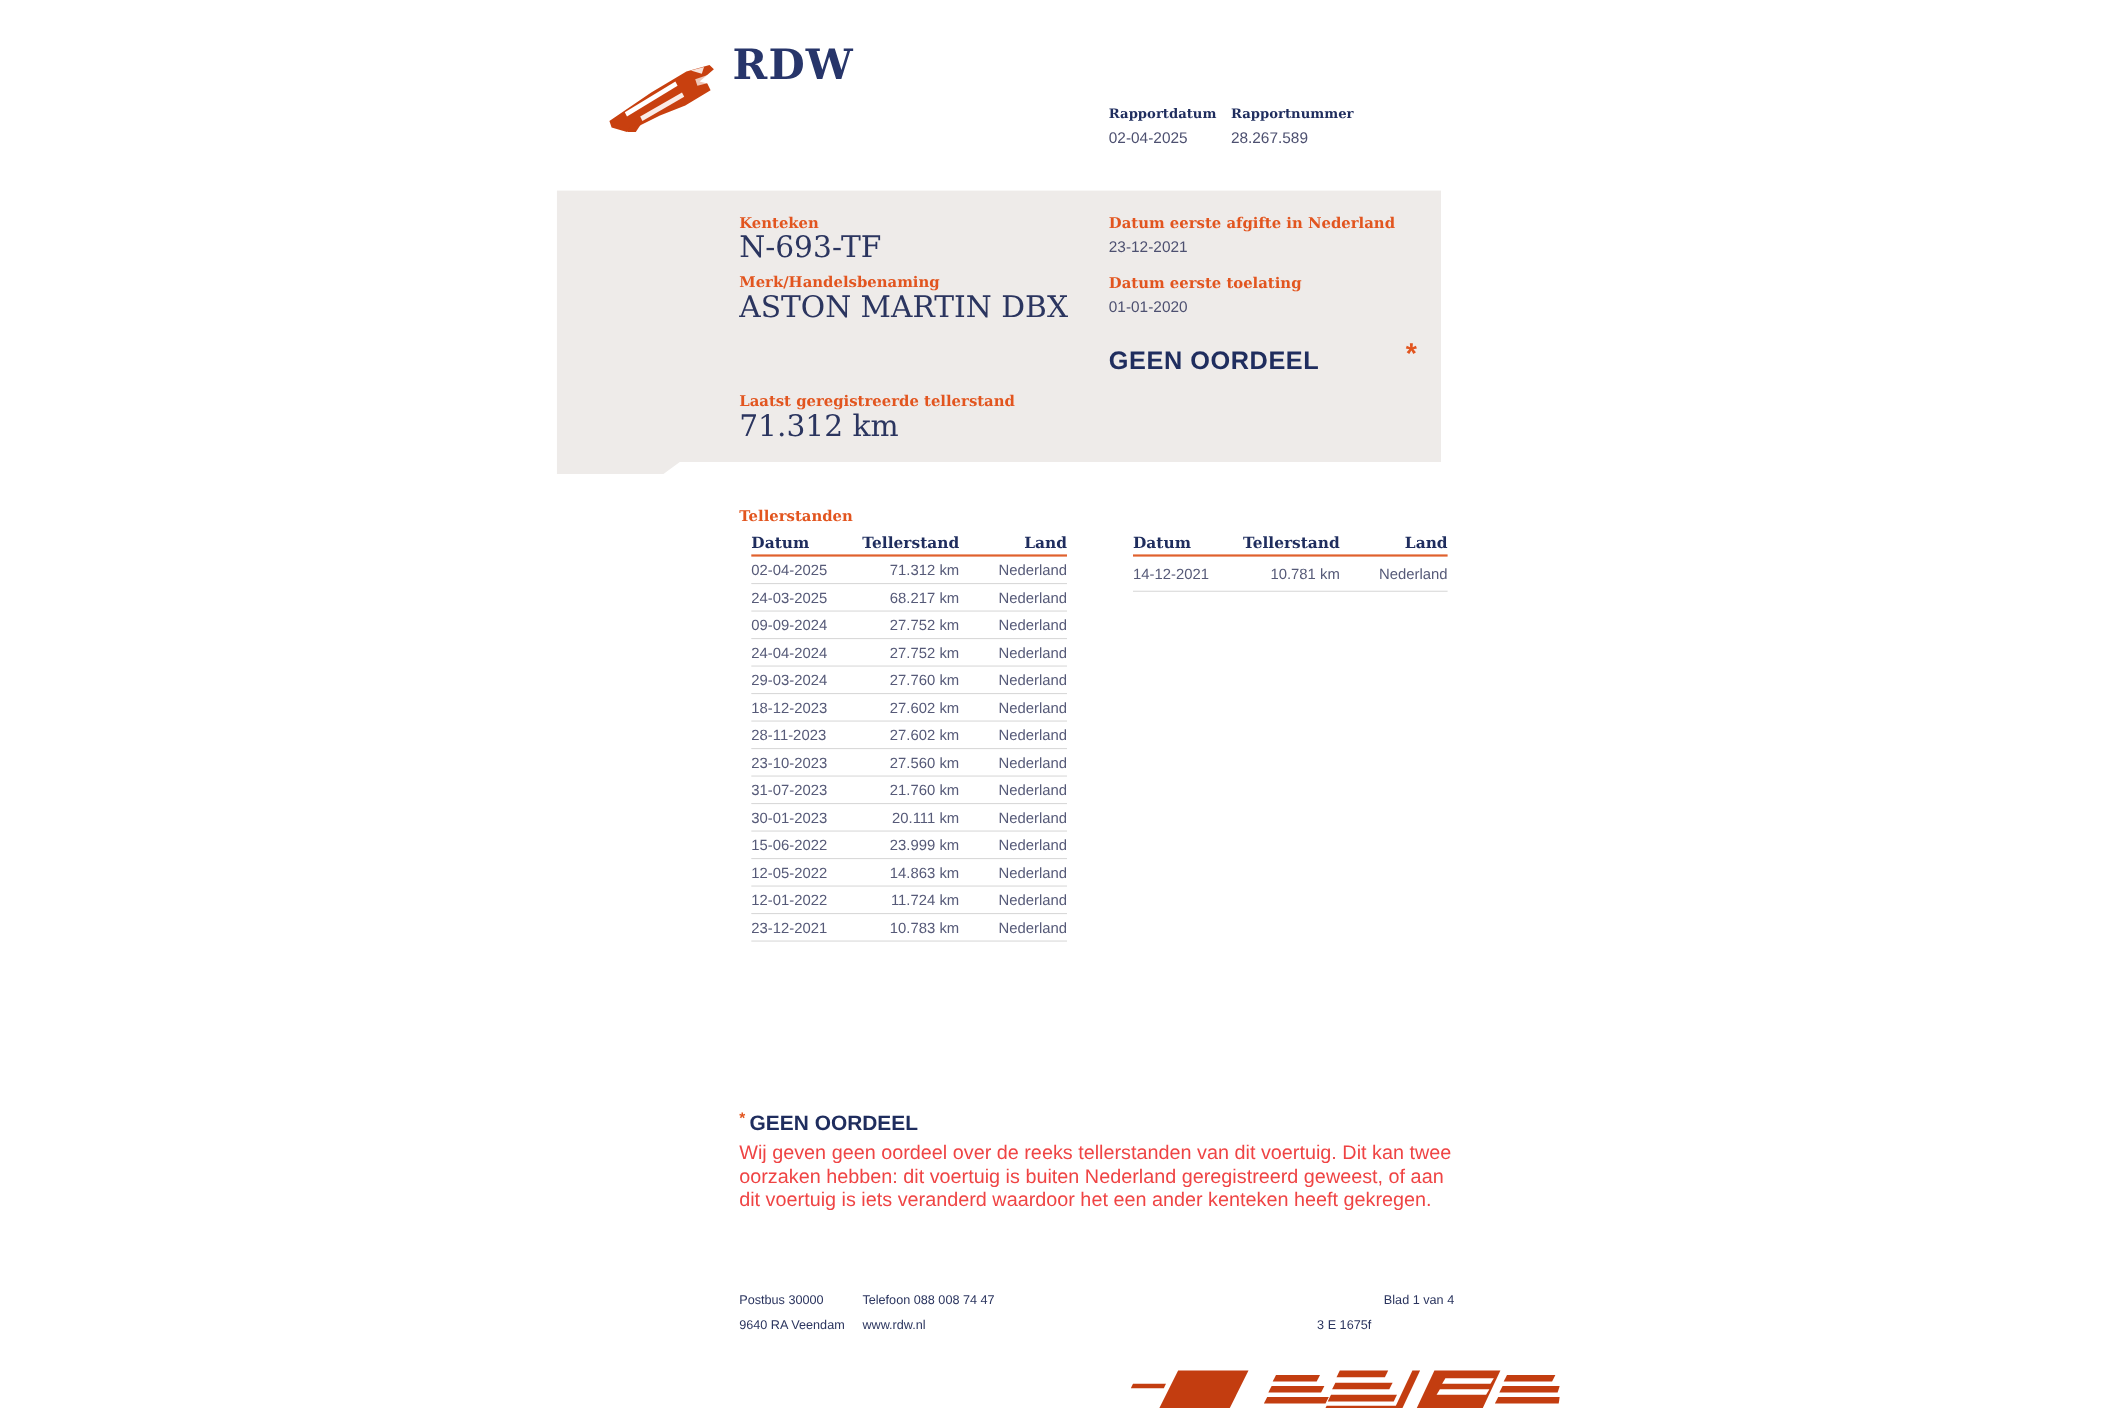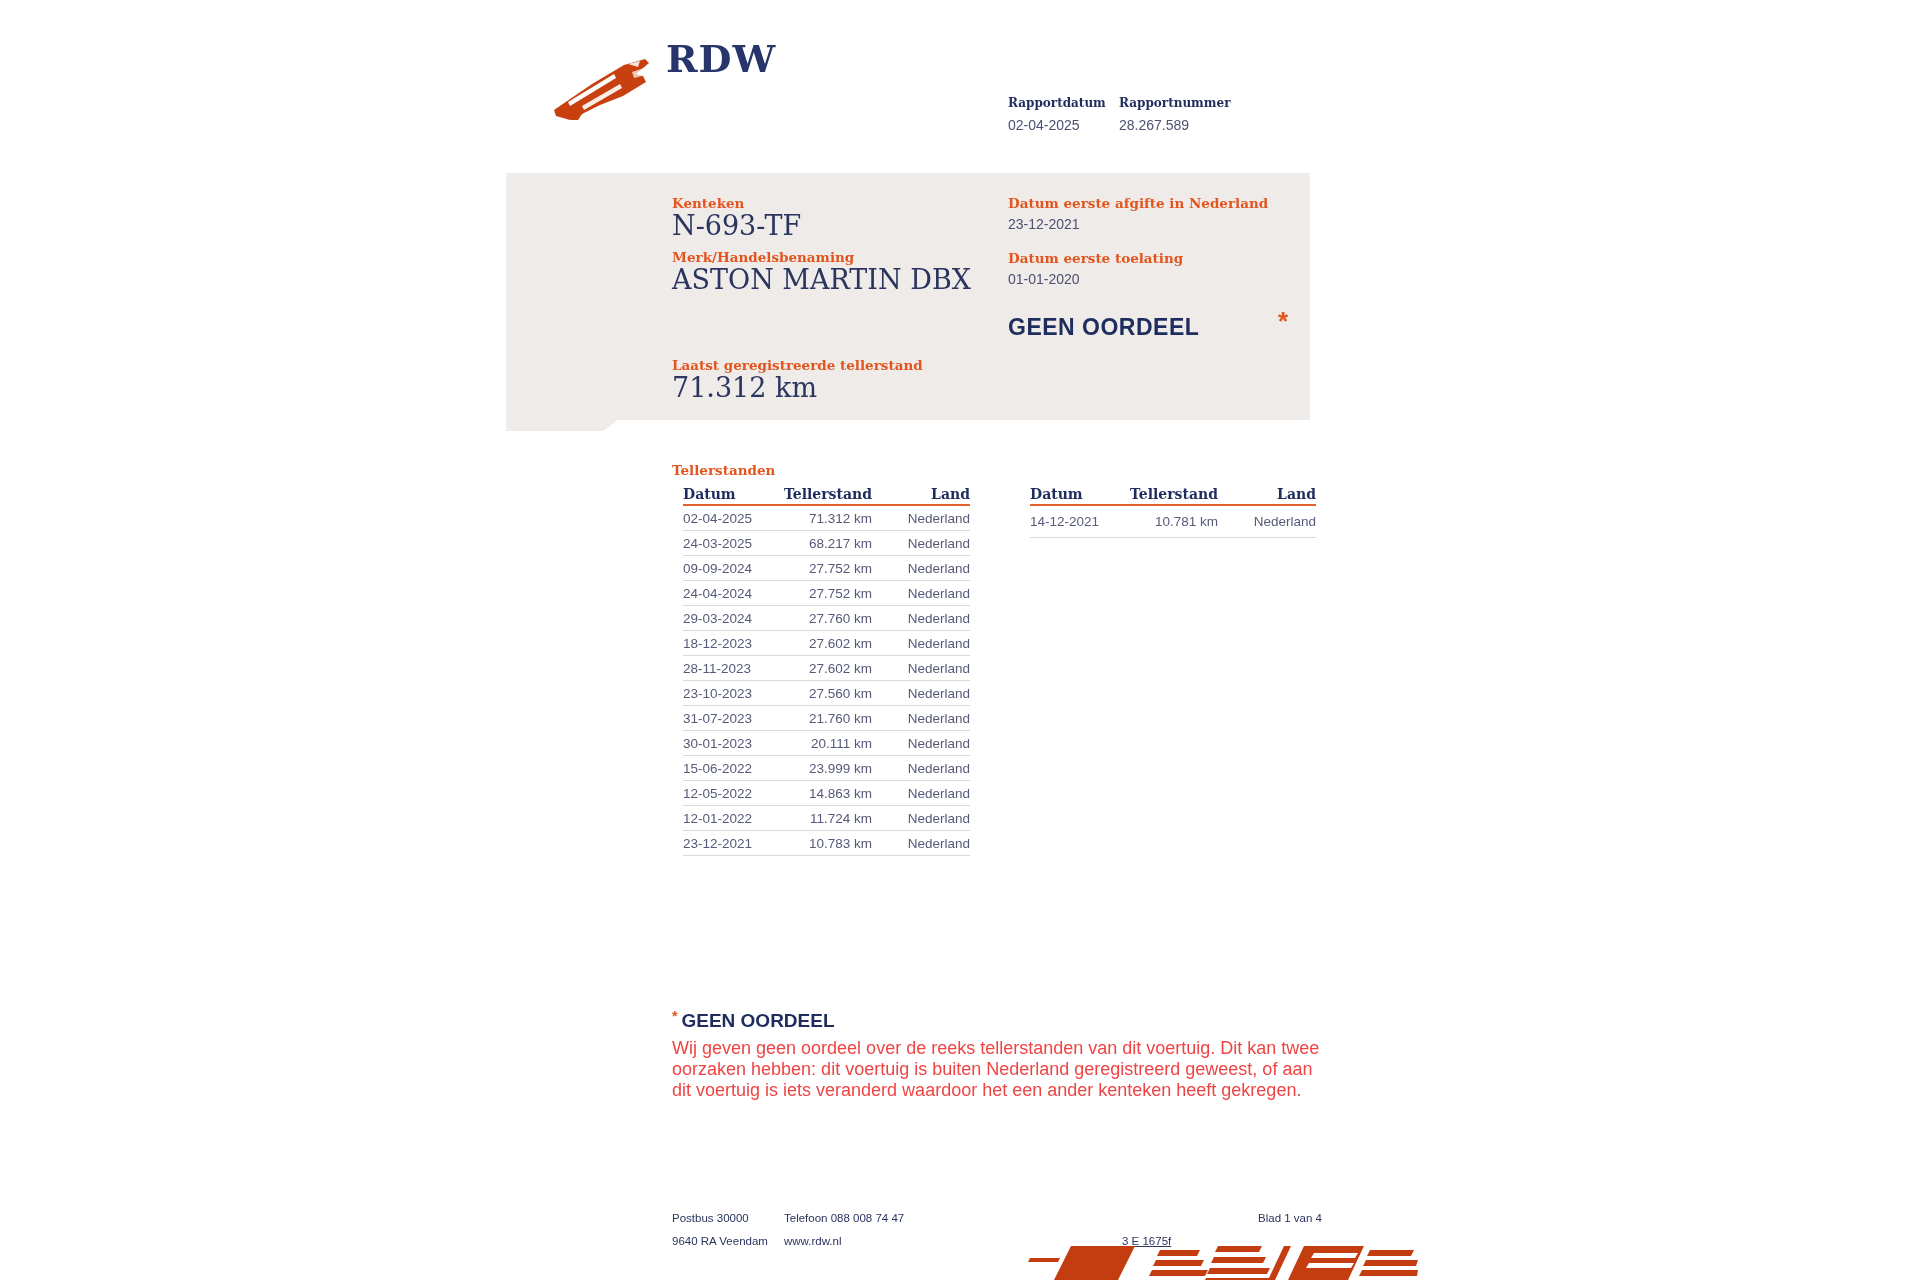--- a/index.html
+++ b/index.html
@@ -34,21 +34,21 @@
   .c1{flex:1;text-align:left;}
   .c2{width:92px;text-align:right;}
   .c3{width:98px;text-align:right;}
 
   
   .fn-head{left:672px;top:1008px;font-weight:bold;font-size:19px;color:#1f2d5e;}
   .fn-star{color:#e2551f;font-size:14px;vertical-align:6px;margin-right:4px;}
   .fn-body{left:672px;top:1038px;width:660px;font-size:18px;line-height:21px;color:#ef4444;}
 
   
-  .foot{font-size:11.5px;color:#2b355f;margin-top:36px;}
+  .foot{font-size:11.5px;color:#2b355f;}
 
   svg{display:block;}
 </style>
 </head>
 <body>
 
 <div class="page">
 
   <div class="abs" style="left:548px;top:50px;width:112px;height:70px;">
     <svg width="112" height="70" viewBox="0 0 112 70">
@@ -187,21 +187,21 @@
   <div class="abs fn-head">
     <span class="fn-star">*</span><span>GEEN OORDEEL</span>
   </div>
   <div class="abs fn-body">Wij geven geen oordeel over de reeks tellerstanden van dit voertuig. Dit kan twee oorzaken hebben: dit voertuig is buiten Nederland geregistreerd geweest, of aan dit voertuig is iets veranderd waardoor het een ander kenteken heeft gekregen.</div>
 
   <div class="abs foot" style="left:672px;top:1176px;">Postbus 30000</div>
   <div class="abs foot" style="left:672px;top:1199px;">9640 RA Veendam</div>
   <div class="abs foot" style="left:784px;top:1176px;">Telefoon 088 008 74 47</div>
   <div class="abs foot" style="left:784px;top:1199px;">www.rdw.nl</div>
   <div class="abs foot" style="left:1122px;top:1176px;width:200px;text-align:right;">Blad 1 van 4</div>
-  <div class="abs foot" style="left:1122px;top:1199px;width:200px;text-align:left;text-decoration:underline;">3 E 1675f</div>
+  <div class="abs foot" style="left:1122px;top:1199px;width:200px;text-align:center;">3 E 1675f</div>
 
   <div class="abs" style="left:1028px;top:1240px;width:390px;height:40px;">
     <svg width="390" height="40" viewBox="0 0 390 40">
       <g fill="#c33d10">
         <path d="M2 18 L32 18 L30 22 L0 22 Z"></path>
         <path d="M43 6 L107 6 L90 40 L26 40 Z"></path>
         <path d="M132 10 L172 10 L169 16 L129 16 Z"></path>
         <path d="M128 20 L176 20 L173 26 L125 26 Z"></path>
         <path d="M124 30 L180 30 L177 36 L121 36 Z"></path>
         <path d="M190 6 L234 6 L231 12 L187 12 Z"></path>

